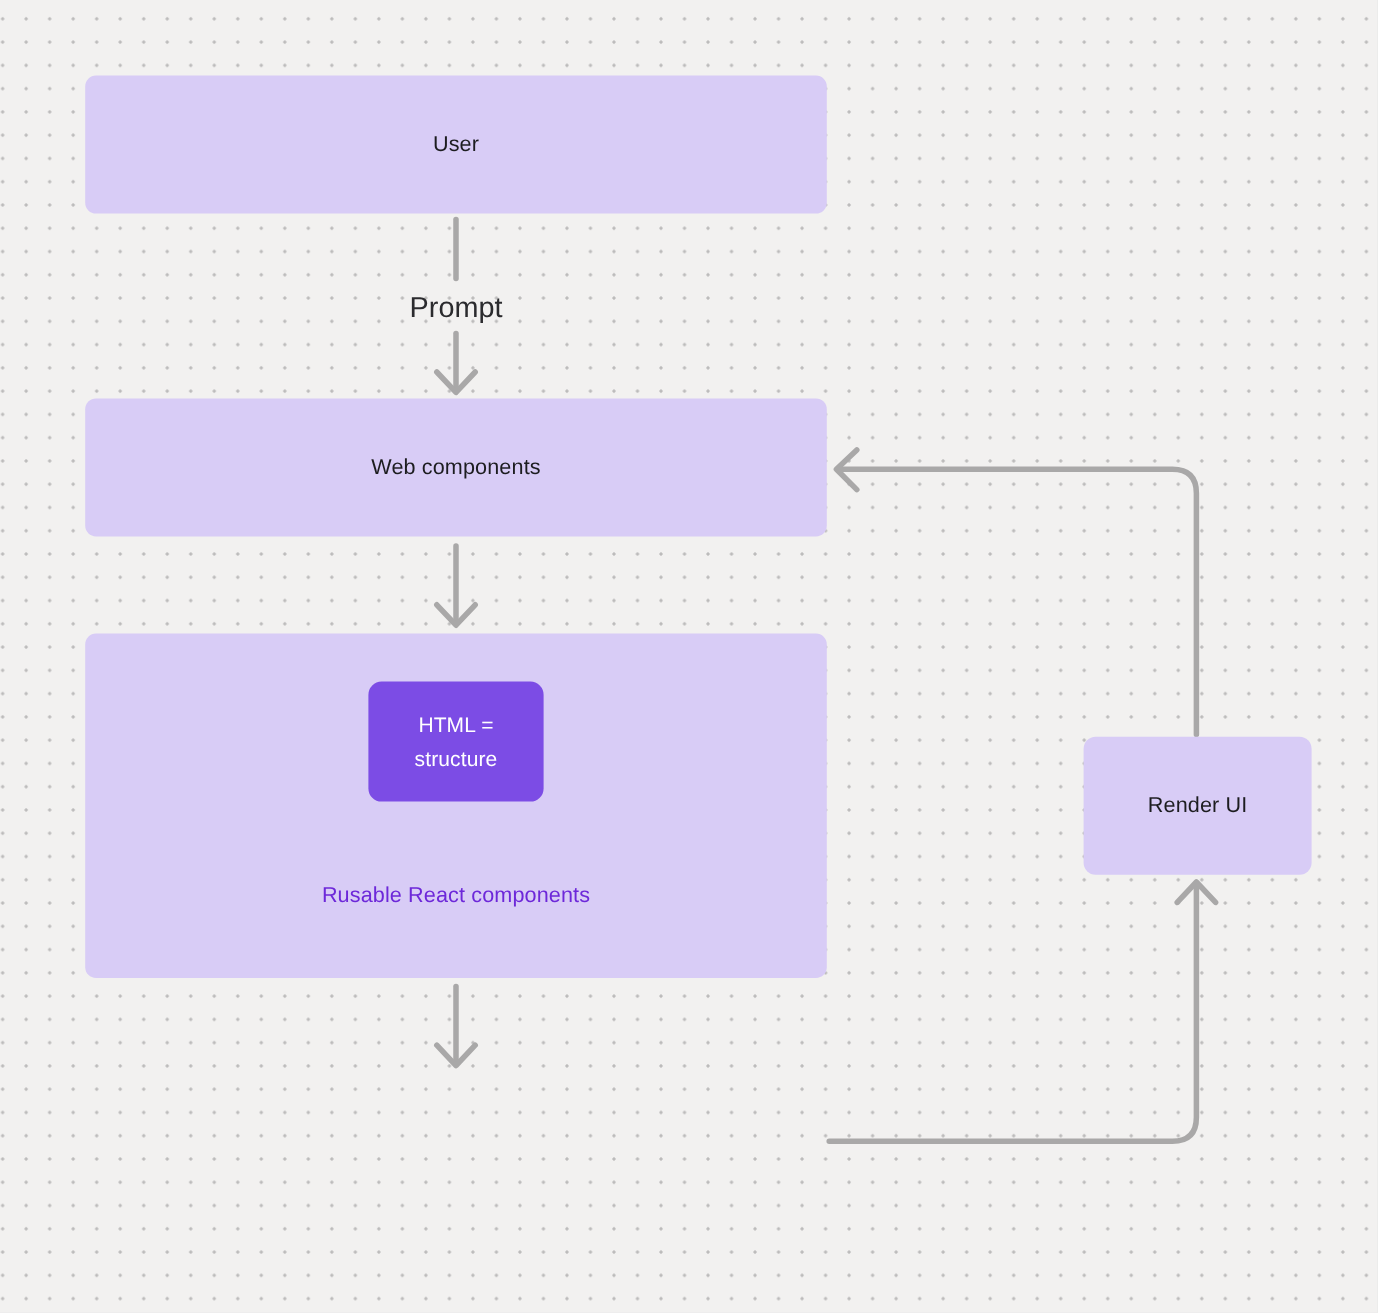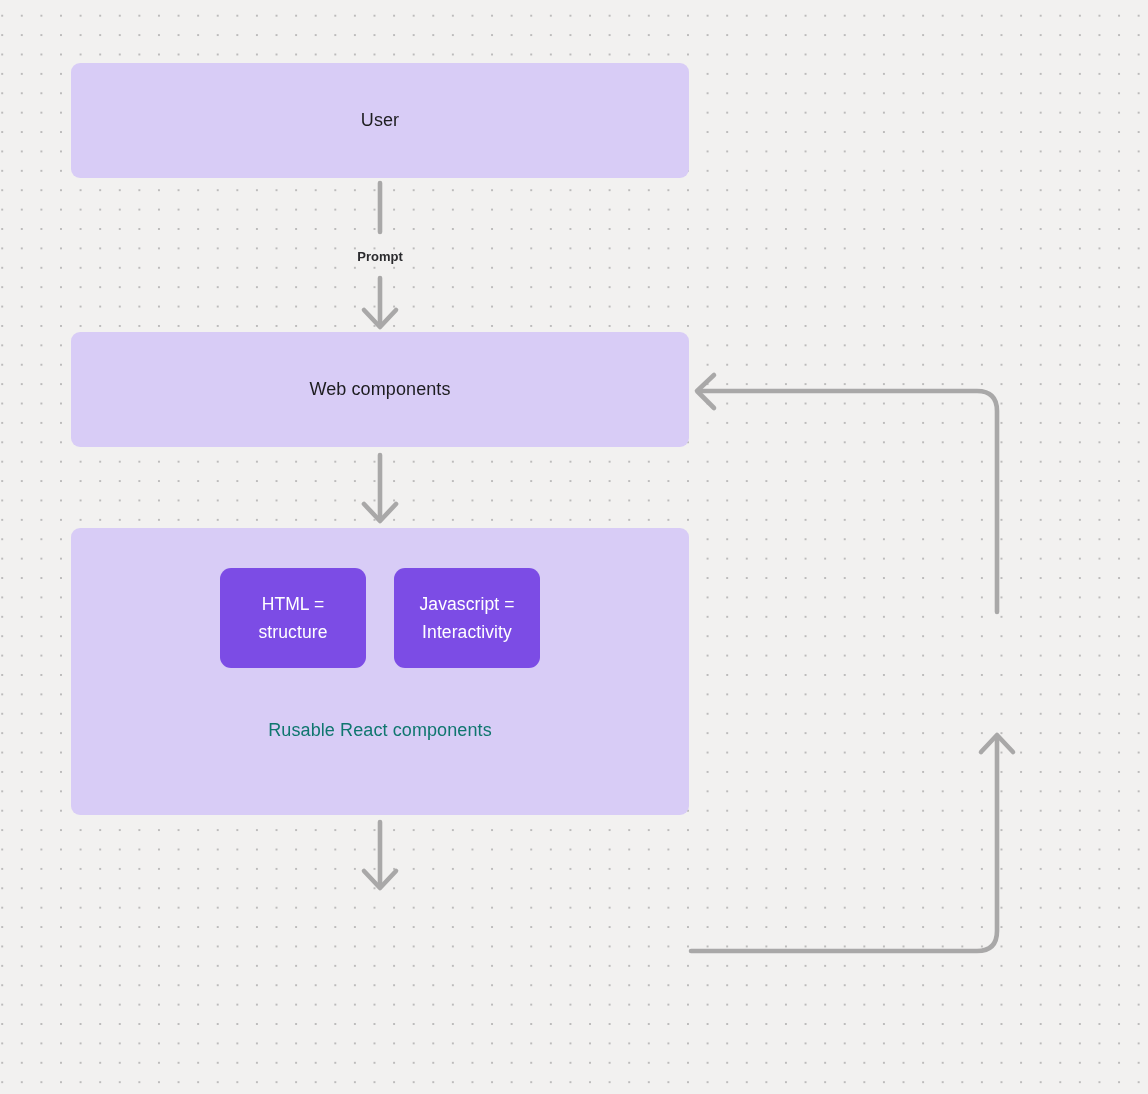--- a/index.html
+++ b/index.html
@@ -61,33 +61,33 @@
     align-items: center;
     justify-content: center;
     text-align: center;
     font-size: 17.5px;
     font-weight: 500;
     line-height: 28px;
     padding: 0 14px;
     box-sizing: border-box;
   }
   .big-caption {
-    margin-top: 48px;
+    margin-top: 64px;
     font-size: 18px;
     font-weight: 500;
-    color: #0f766e;
+    color: #6d28d9;
     line-height: 28px;
   }
   .edge-label {
     position: absolute;
     left: 380px;
     top: 246px;
     transform: translateX(-50%);
-    font-size: 13px;
-    font-weight: 700;
+    font-size: 24px;
+    font-weight: 400;
     color: #2b2b2e;
     line-height: 22px;
     white-space: nowrap;
   }
 </style>
 </head>
 <body>
 
 <div class="canvas">
 
@@ -123,22 +123,22 @@
 
   <div class="node" style="left:71px; top:332px; width:618px; height:115px;">
     <span>Web components</span>
   </div>
 
   <div class="node node-big" style="left:71px; top:528px; width:618px; height:287px;">
     <div class="chip-row">
       <div class="chip">
         <span>HTML = structure</span>
       </div>
-      <div class="chip">
-        <span>Javascript = Interactivity</span>
-      </div>
     </div>
     <div class="big-caption">Rusable React components</div>
   </div>
 
 
+  <div class="node" style="left:903px; top:614px; width:190px; height:115px; border-radius:10px;">
+    <span>Render UI</span>
+  </div>
 
 </div>
 
 </body></html>

